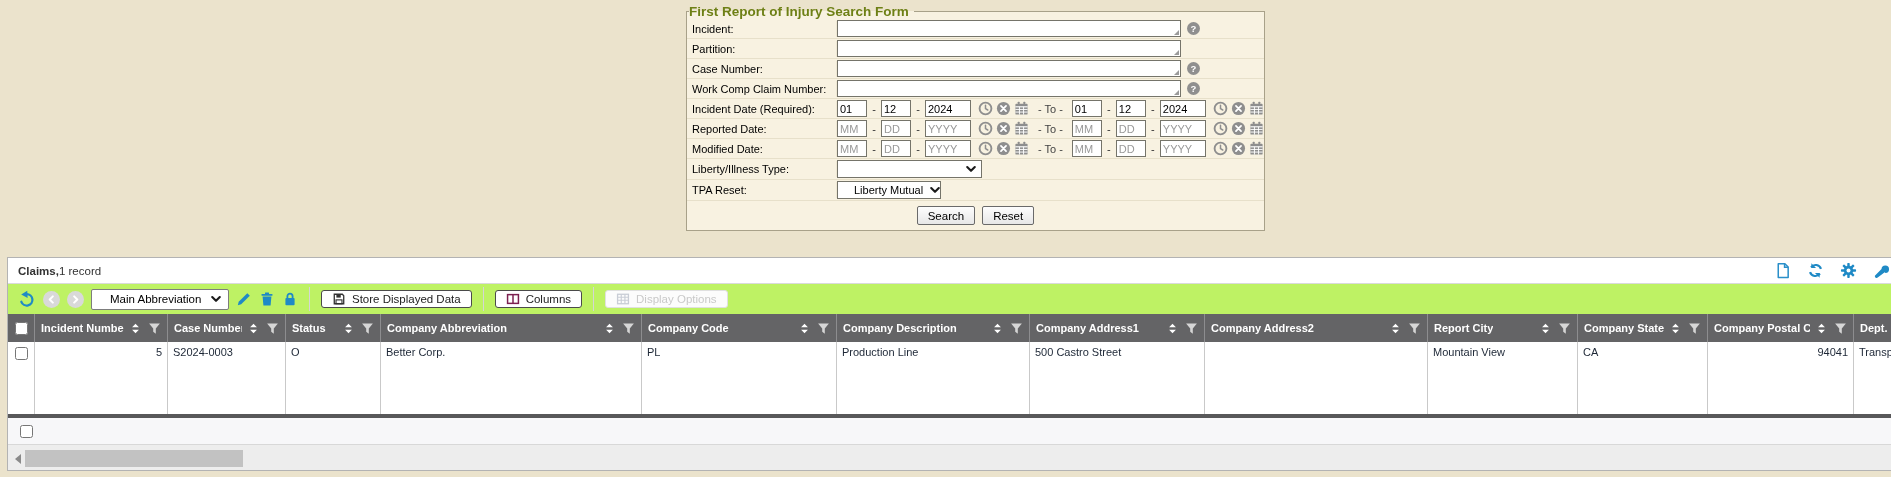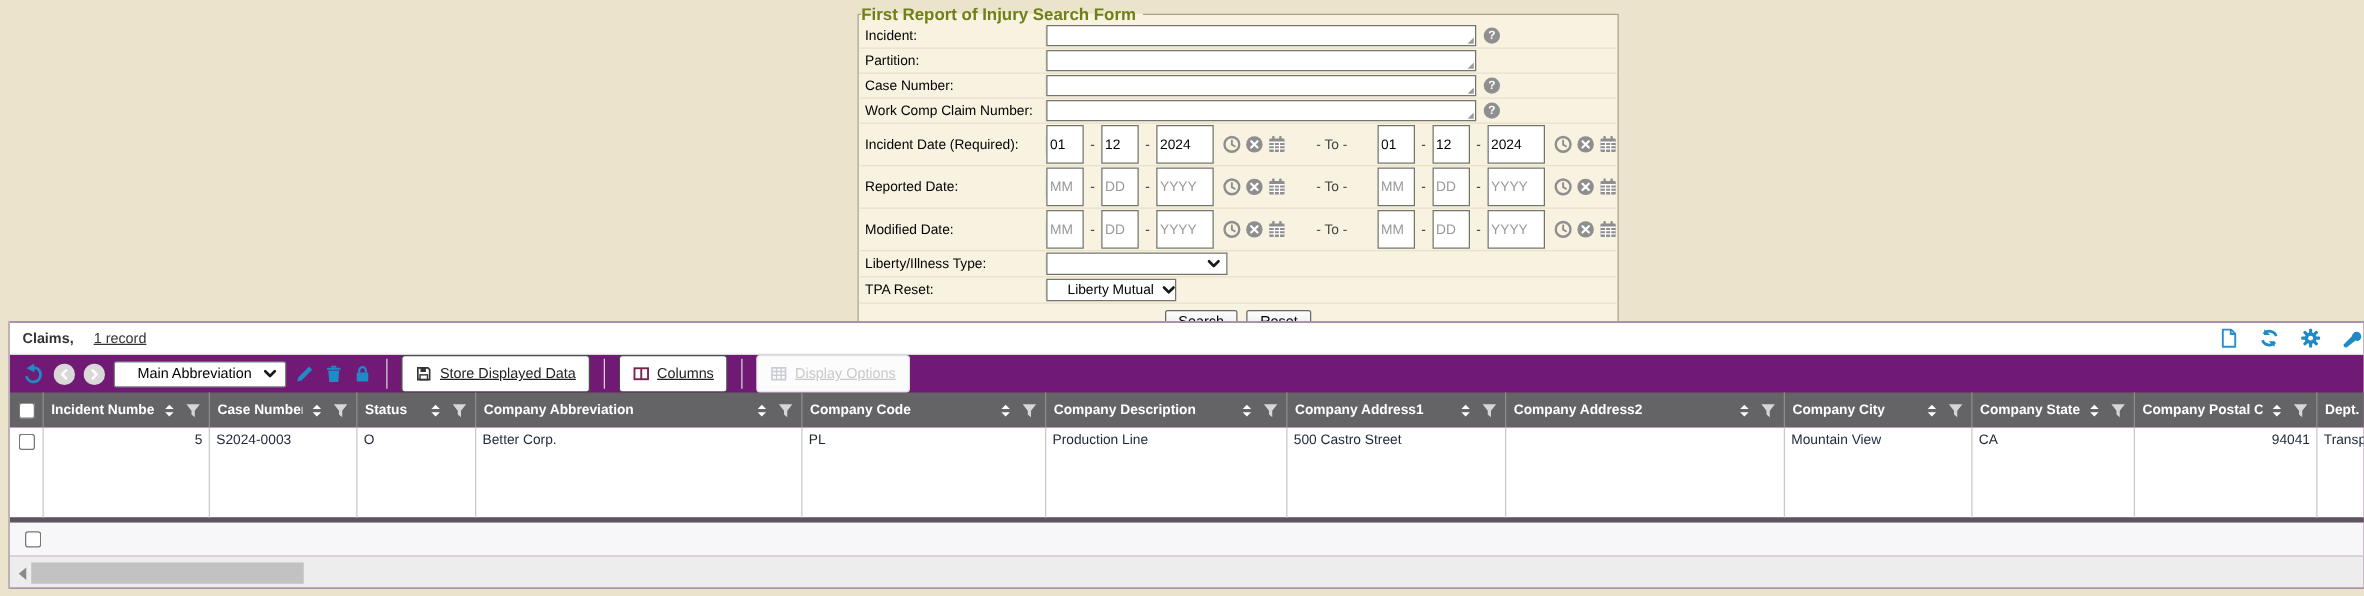--- a/index.html
+++ b/index.html
@@ -21,50 +21,50 @@
   .frow:last-of-type { border-bottom:1px solid #e7e0ca; }
   .flabel { width:150px; flex:none; padding:2px 4px 2px 5px; color:#000; border-right:1px solid #eee7d2; }
   .fctrl { display:flex; align-items:center; flex:1; gap:4px; padding:1px 0; }
   .tw { position:relative; display:inline-flex; }
   .tw::after { content:""; position:absolute; right:2px; bottom:2px; width:0; height:0;
                border-left:5px solid transparent; border-bottom:5px solid #9a9a9a; pointer-events:none; }
   .ftext { width:344px; height:17px; border:1px solid #75746a; background:#fff; font:11px "Liberation Sans",sans-serif; padding:0 3px; }
   .qicon { width:13px; height:13px; border-radius:50%; background:#8f8f8f; color:#fff; flex:none;
            display:inline-flex; align-items:center; justify-content:center; font-size:9.5px; font-weight:bold; margin-left:2px; }
   .qicon::after { content:"?"; }
-  .din { height:31px; border:1px solid #75746a; background:#fff; font:11px "Liberation Sans",sans-serif; padding:0 2px; color:#000; }
+  .din { height:17px; border:1px solid #75746a; background:#fff; font:11px "Liberation Sans",sans-serif; padding:0 2px; color:#000; }
   .din::placeholder { color:#999; }
   .dmm,.ddd { width:30px; } .dyy { width:46px; }
   .dsep { width:6px; text-align:center; color:#333; flex:none; }
   .dsep::before { content:"-"; }
   .dicons { display:inline-flex; align-items:center; gap:3px; margin-left:3px; flex:none; }
-  .tosep { color:#444; margin:0 20px; white-space:nowrap; flex:none; }
+  .tosep { color:#444; margin:0 5px; white-space:nowrap; flex:none; }
   .fselect { height:18px; border:1px solid #75746a; background:#fff; display:inline-flex; align-items:center;
              justify-content:space-between; padding:0 4px; font-size:11px; cursor:default; }
   .sel-val { white-space:nowrap;padding-left:12px; }
   .fbuttons { display:flex; justify-content:center; gap:7px; padding:5px 0 2px 0; }
   .fbtn { height:19px; font:11.5px "Liberation Sans",sans-serif; padding:1px 10px; border:1px solid #6a6a6a;
           border-radius:2px; background:linear-gradient(#fdfdfd,#e7e7e7); color:#000; }
 
   
-  .results { position:absolute; left:7px; top:257px; width:1884px; height:214px; background:#701a75;
+  .results { position:absolute; left:7px; top:257px; width:1884px; height:214px; background:#bef264;
              border:1px solid #b3b3b3; border-right:none; overflow:hidden; }
   .rtitle { height:26px; display:flex; align-items:center; padding:0 10px; border-bottom:1px solid #dadada;
             font-size:11.5px; color:#333; background:#fff; }
-  .rt-count { margin-left:16px;text-decoration:underline; }
+  .rt-count { margin-left:0; }
   .rt-icons { margin-left:auto; display:flex; align-items:center; gap:16px; }
   .rt-icons svg:last-child { margin-right:-9px; }
   .rtoolbar { height:30px; display:flex; align-items:center; padding:0 9px; gap:7px; }
   .circ { width:17px; height:17px; border-radius:50%; background:#d9d9d9; display:inline-flex;
           align-items:center; justify-content:center; flex:none; }
   .vdiv { width:1px; height:24px; background:#d5d5d5; margin:0 4px; flex:none; }
   .psel { width:138px; height:21px; border:1px solid #7d7d7d; border-radius:2px; background:#fff;
           display:inline-flex; align-items:center; justify-content:space-between; padding:0 6px; font-size:11.5px; }
-  .tbtn { height:30px; display:inline-flex; align-items:center; gap:6px; padding:0 10px; border:1px solid #4a4a4a;
-          border-radius:3px; background:#fff; font:11.5px "Liberation Sans",sans-serif; color:#222;text-decoration:underline; }
+  .tbtn { height:18px; display:inline-flex; align-items:center; gap:6px; padding:0 10px; border:1px solid #4a4a4a;
+          border-radius:3px; background:#fff; font:11.5px "Liberation Sans",sans-serif; color:#222; }
   .tbtn.disabled { border-color:#e0e0e0; color:#c9c9c9; background:#fcfcfc; }
 
   .rtable { width:1997px; }
   .thead { display:flex; height:28px; background:#646466; }
   .th { display:flex; align-items:center; padding:0 6px; border-right:1px solid #8d8d8f; color:#fff;
         font-size:11px; font-weight:bold; overflow:hidden; white-space:nowrap; flex:none; }
   .th-label { overflow:hidden; }
   .th-icons { margin-left:auto; display:inline-flex; align-items:center; gap:7px; padding-left:6px; flex:none; }
   .trow { display:flex; height:72px; background:#fff; }
   .td { padding:4px 5px 0 5px; border-right:1px solid #c9c9c9; font-size:11px; color:#1d2736;
@@ -504,21 +504,21 @@
           <span class="th-icons">
             <svg class="i12" viewBox="0 0 12 14">
               <path d="M2.3 5.6L6 1.9l3.7 3.7zM2.3 8.4L6 12.1l3.7-3.7z" fill="#fff"></path>
             </svg>
             <svg class="i13" viewBox="0 0 14 14">
               <path d="M1.2 1.6h11.6L8.4 7v5.6L5.6 10.4V7z" fill="#d6d6d6"></path>
             </svg>
           </span>
         </div>
       <div class="th c9">
-          <span class="th-label">Company City</span>
+          <span class="th-label">Report City</span>
           <span class="th-icons">
             <svg class="i12" viewBox="0 0 12 14">
               <path d="M2.3 5.6L6 1.9l3.7 3.7zM2.3 8.4L6 12.1l3.7-3.7z" fill="#fff"></path>
             </svg>
             <svg class="i13" viewBox="0 0 14 14">
               <path d="M1.2 1.6h11.6L8.4 7v5.6L5.6 10.4V7z" fill="#d6d6d6"></path>
             </svg>
           </span>
         </div>
       <div class="th c10">

